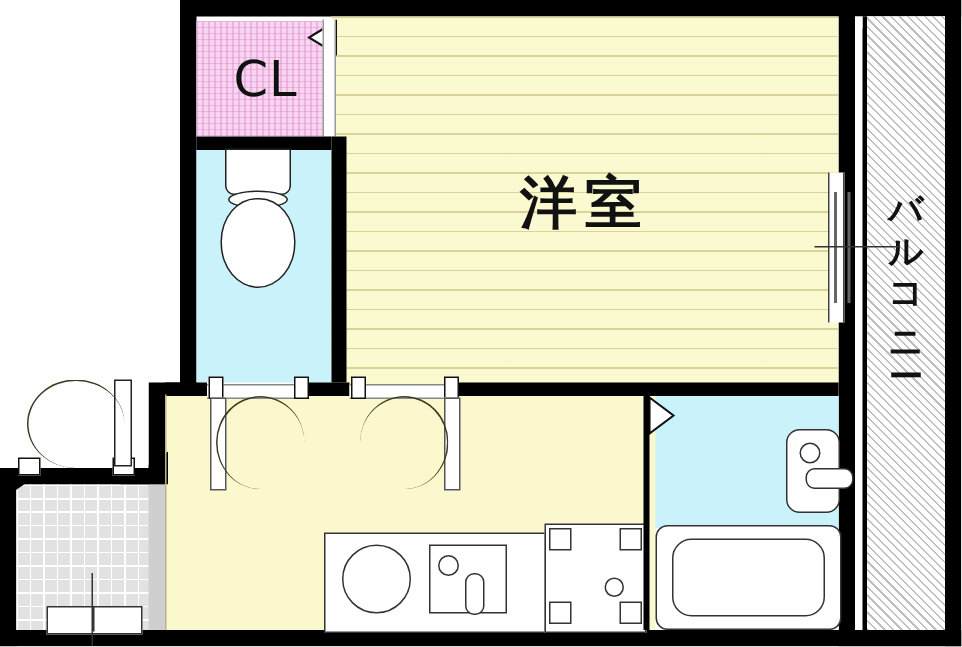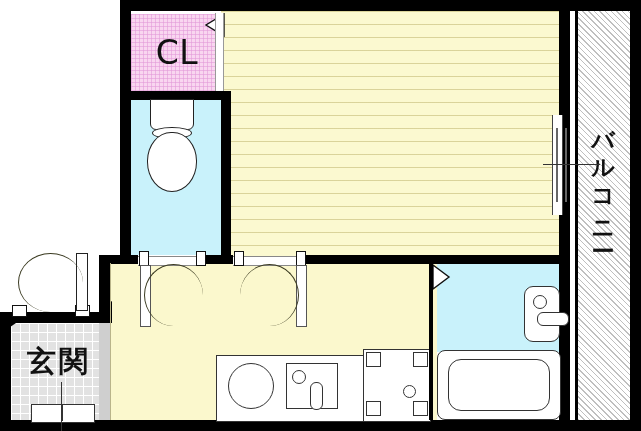--- a/index.html
+++ b/index.html
@@ -107,20 +107,21 @@
   <div class="abs wall" style="left:99px;top:255px;width:32px;height:68px;"></div>
   <div class="abs wall" style="left:559px;top:255px;width:11px;height:176px;"></div>
 
   <div class="abs fill-balcony" style="left:578px;top:11px;width:52px;height:409px;"></div>
   <div class="abs" style="left:575px;top:11px;width:3px;height:409px;background:#000;"></div>
   <div class="abs lbl lbl-vert" style="left:586px;top:88px;width:36px;height:180px;">バルコニー</div>
 
   <div class="abs fill-white" style="left:570px;top:11px;width:5px;height:8px;"></div>
 
   <div class="abs fill-room-striped" style="left:221px;top:11px;width:338px;height:252px;"></div>
+  <div class="abs lbl lbl-jp" style="left:300px;top:105px;width:180px;height:60px;">洋室</div>
 
   <div class="abs" style="left:552px;top:115px;width:9px;height:100px;background:#ffffff;border-left:1px solid #444;border-right:1px solid #444;"></div>
   <div class="abs" style="left:556px;top:128px;width:2px;height:74px;background:#666;"></div>
   <div class="abs" style="left:565px;top:128px;width:2px;height:74px;background:#666;"></div>
   <div class="abs leader" style="left:543px;top:164px;width:57px;height:1.4px;"></div>
 
   <div class="abs fill-cl" style="left:131px;top:14px;width:90px;height:77px;"></div>
   <div class="abs lbl lbl-cl" style="left:133px;top:26px;width:88px;height:52px;">CL</div>
 
   <svg class="abs" style="left:203px;top:13px;width:22px;height:28px;" viewBox="0 0 22 28">
@@ -183,21 +184,20 @@
   <div class="abs stroke-thin" style="left:524px;top:286px;width:34px;height:54px;border-radius:9px;"></div>
   <div class="abs stroke-thin nofill" style="left:533px;top:295px;width:12px;height:12px;border-radius:50%;"></div>
   <div class="abs stroke-thin" style="left:537px;top:312px;width:30px;height:12px;border-radius:6px;"></div>
 
   <div class="abs stroke-thin" style="left:437px;top:350px;width:122px;height:68px;border-radius:8px;"></div>
   <div class="abs stroke-thin" style="left:448px;top:359px;width:100px;height:50px;border-radius:13px;"></div>
 
   <div class="abs wall" style="left:429px;top:264px;width:4px;height:156px;"></div>
 
   <div class="abs fill-genkan" style="left:11px;top:323px;width:99px;height:97px;"></div>
-  <div class="abs lbl lbl-jp-sm" style="left:13px;top:340px;width:92px;height:44px;">玄関</div>
 
   <div class="abs" style="left:99px;top:323px;width:11px;height:97px;background:#cfcfcf;"></div>
 
   <svg class="abs" style="left:0px;top:312px;width:32px;height:22px;" viewBox="0 0 32 22">
     <polygon points="0,0 32,0 0,22" fill="#000"></polygon>
   </svg>
   <svg class="abs" style="left:80px;top:301px;width:32px;height:22px;" viewBox="0 0 32 22">
     <polygon points="32,0 32,22 0,22" fill="#000"></polygon>
   </svg>
 

